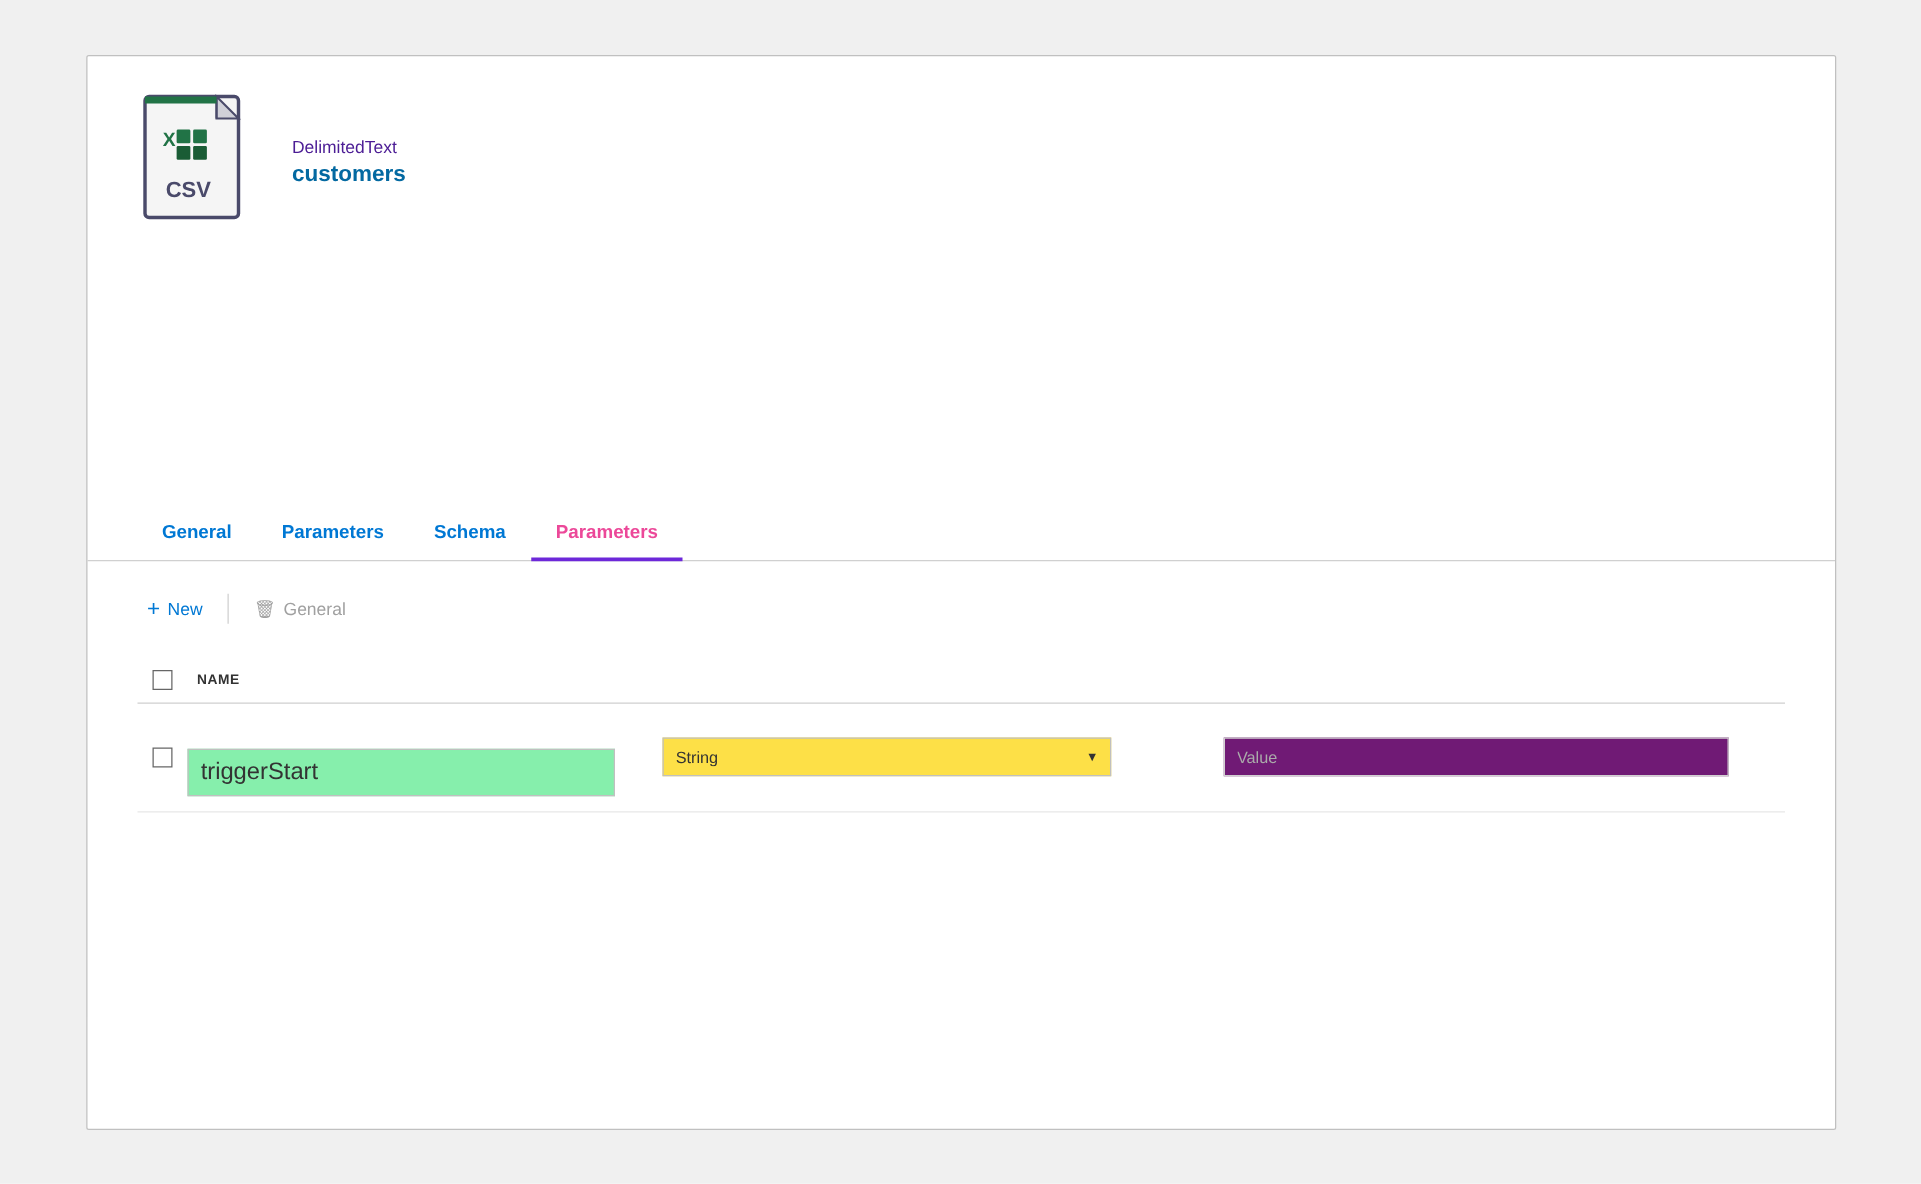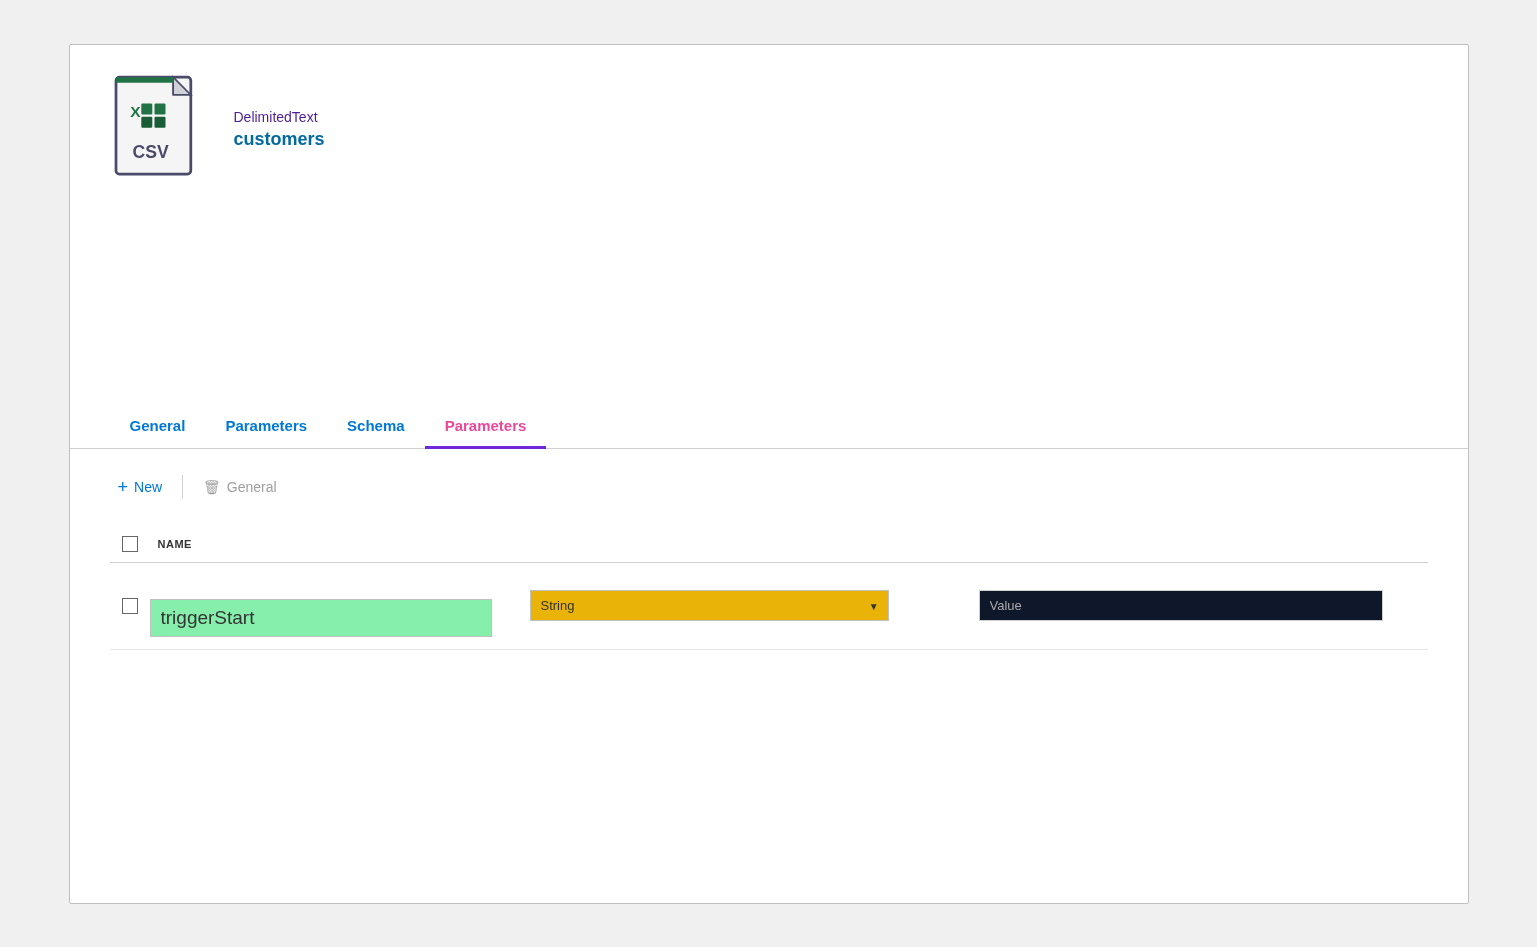--- a/index.html
+++ b/index.html
@@ -208,21 +208,21 @@
     .cell-select-container {
       position: relative;
       width: 80%;
     }
 
     .cell-select {
       border: 1px solid #c0c0c0;
       padding: 7px 30px 7px 10px;
       font-size: 13px;
       color: #333;
-      background: #eab308;
+      background: #fde047;
       outline: none;
       width: 100%;
       appearance: none;
       -webkit-appearance: none;
       cursor: pointer;
     }
 
     .select-arrow {
       position: absolute;
       right: 10px;
@@ -231,21 +231,21 @@
       pointer-events: none;
       font-size: 10px;
       color: #333;
     }
 
     .cell-value-input {
       border: 1px solid #d0d0d0;
       padding: 7px 10px;
       font-size: 13px;
       color: #999;
-      background: #0f172a;
+      background: #701a75;
       outline: none;
       width: 90%;
     }
 
     .cell-value-input::placeholder {
       color: #aaa;
     }
 
     .header-checkbox {
       width: 16px;

